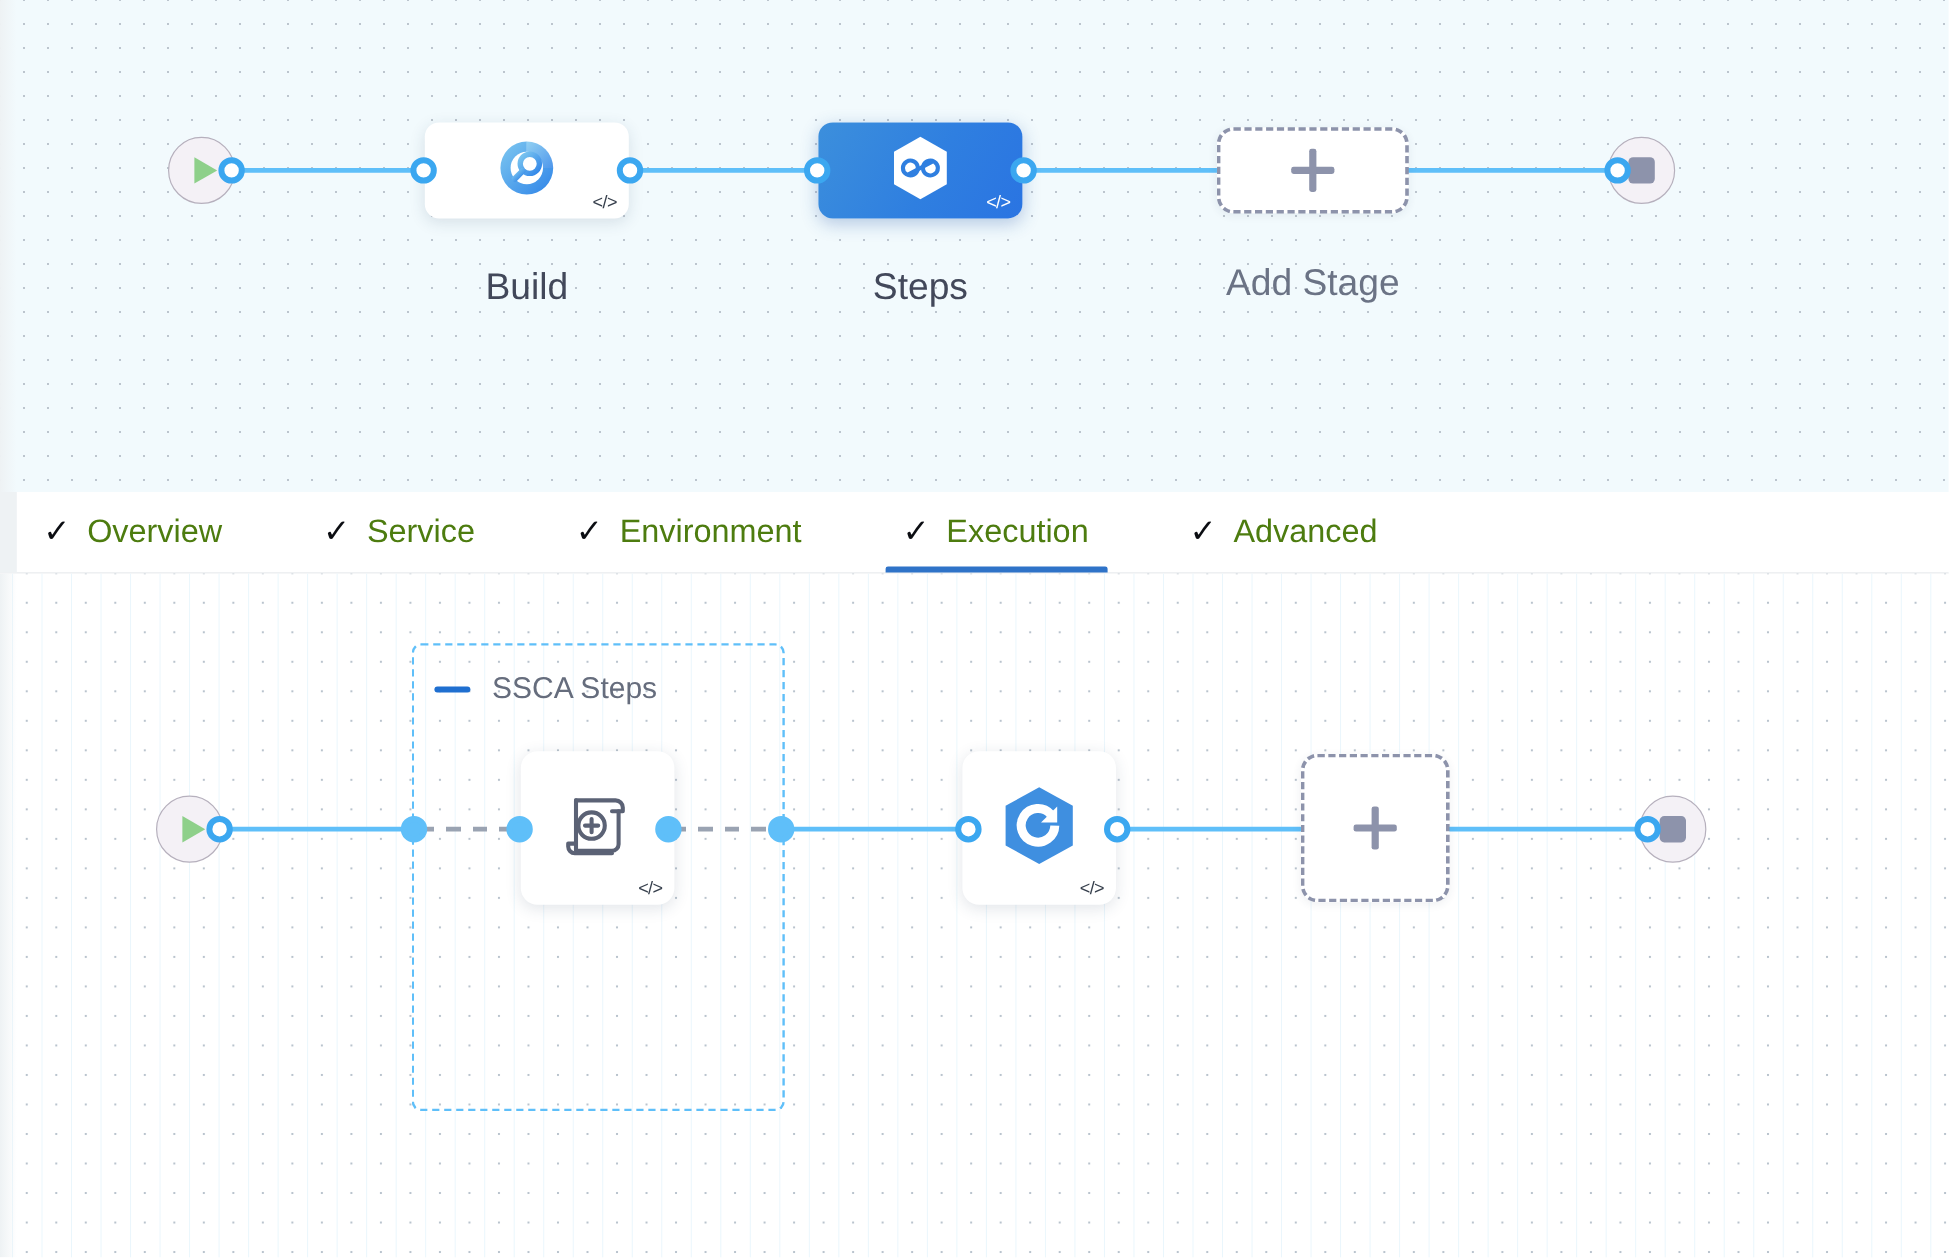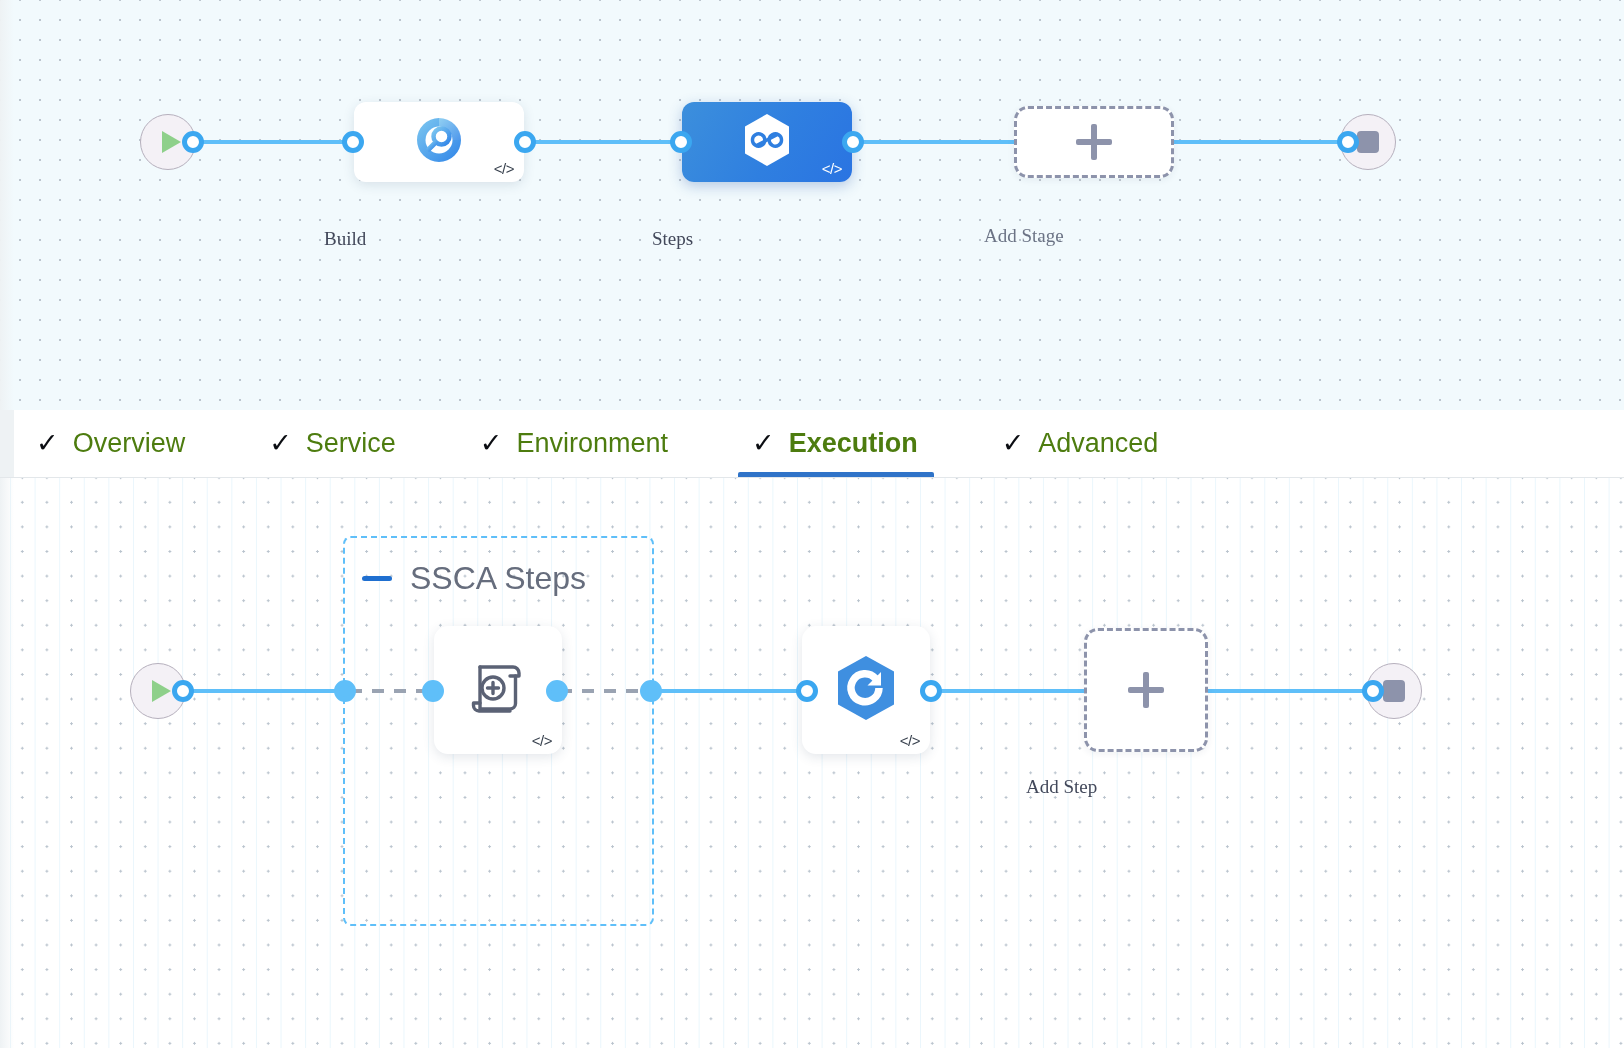--- a/index.html
+++ b/index.html
@@ -104,52 +104,52 @@
   }
   .plus { position: relative; width: 36px; height: 36px; }
   .plus::before, .plus::after {
     content: ""; position: absolute; background: #8d93ab; border-radius: 2px;
   }
   .plus::before { left: 0; top: 15px; width: 36px; height: 6px; }
   .plus::after  { top: 0; left: 15px; height: 36px; width: 6px; }
 
   
   .node-label {
-    position: absolute; text-align: left; color: #42485a;
-    font-size: 19px; line-height: 41px; white-space: pre-line; z-index: 4; font-family: Liberation Serif, serif;
+    position: absolute; text-align: center; color: #42485a;
+    font-size: 31px; line-height: 41px; white-space: pre-line; z-index: 4;
   }
   .node-label.muted { color: #6b7385; }
 
   
   .group-box {
     position: absolute; border: 2.5px dashed #5fbff9; border-radius: 8px; z-index: 2;
   }
   .group-head {
     position: absolute; display: flex; align-items: center; gap: 18px; z-index: 6;
   }
   .collapse-dash { width: 30px; height: 5px; border-radius: 3px; background: #1f6fd0; }
-  .group-title { font-size: 32px; color: #666d7d; }
+  .group-title { font-size: 25px; color: #666d7d; }
 
   
   #tabbar {
     position: absolute; left: 0; top: 410px; width: 1624px; height: 68px;
     background: #ffffff; border-bottom: 1px solid #e3e7ea;
     display: flex; align-items: stretch; padding-left: 30px;
   }
   #tabbar::before{
     content:""; position:absolute; left:0; top:0; width:14px; height:100%;
     background:#eef2f4;
   }
   .tab {
     position: relative; display: flex; align-items: center; gap: 14px;
     padding: 0 6px; margin-right: 72px; cursor: pointer;
   }
   .tab .chk { font-size: 27px; color: #0b0d12; line-height: 1; }
   .tab .tab-label { font-size: 27px; color: #4d7c0f; }
-  .tab.active .tab-label { font-weight: bold; }
+  .tab.active .tab-label { font-weight: normal; }
   .tab.active::after {
     content: ""; position: absolute; left: -8px; right: -10px; bottom: 0;
     height: 5px; background: #2f73c8; border-radius: 2px 2px 0 0;
   }
 </style>
 </head>
 <body>
 
 <div id="root">
 
@@ -293,21 +293,20 @@
         </span>
         <span class="code-badge">&lt;/&gt;</span>
       </div>
     </div>
     <div class="port" style="left:796px; top:202px;"></div>
     <div class="port" style="left:920px; top:202px;"></div>
 
     <div class="add-box" style="left:1084px; top:150px; width:124px; height:124px;">
       <div class="plus"></div>
     </div>
-    <div class="node-label" style="left:1026px; top:288px; width:240px;">Add Step</div>
 
     <div class="terminal" style="left:1366px; top:185px;">
       <div class="stop-sq"></div>
     </div>
     <div class="port" style="left:1362px; top:202px;"></div>
   </div>
 
 </div>
 
 </body></html>

